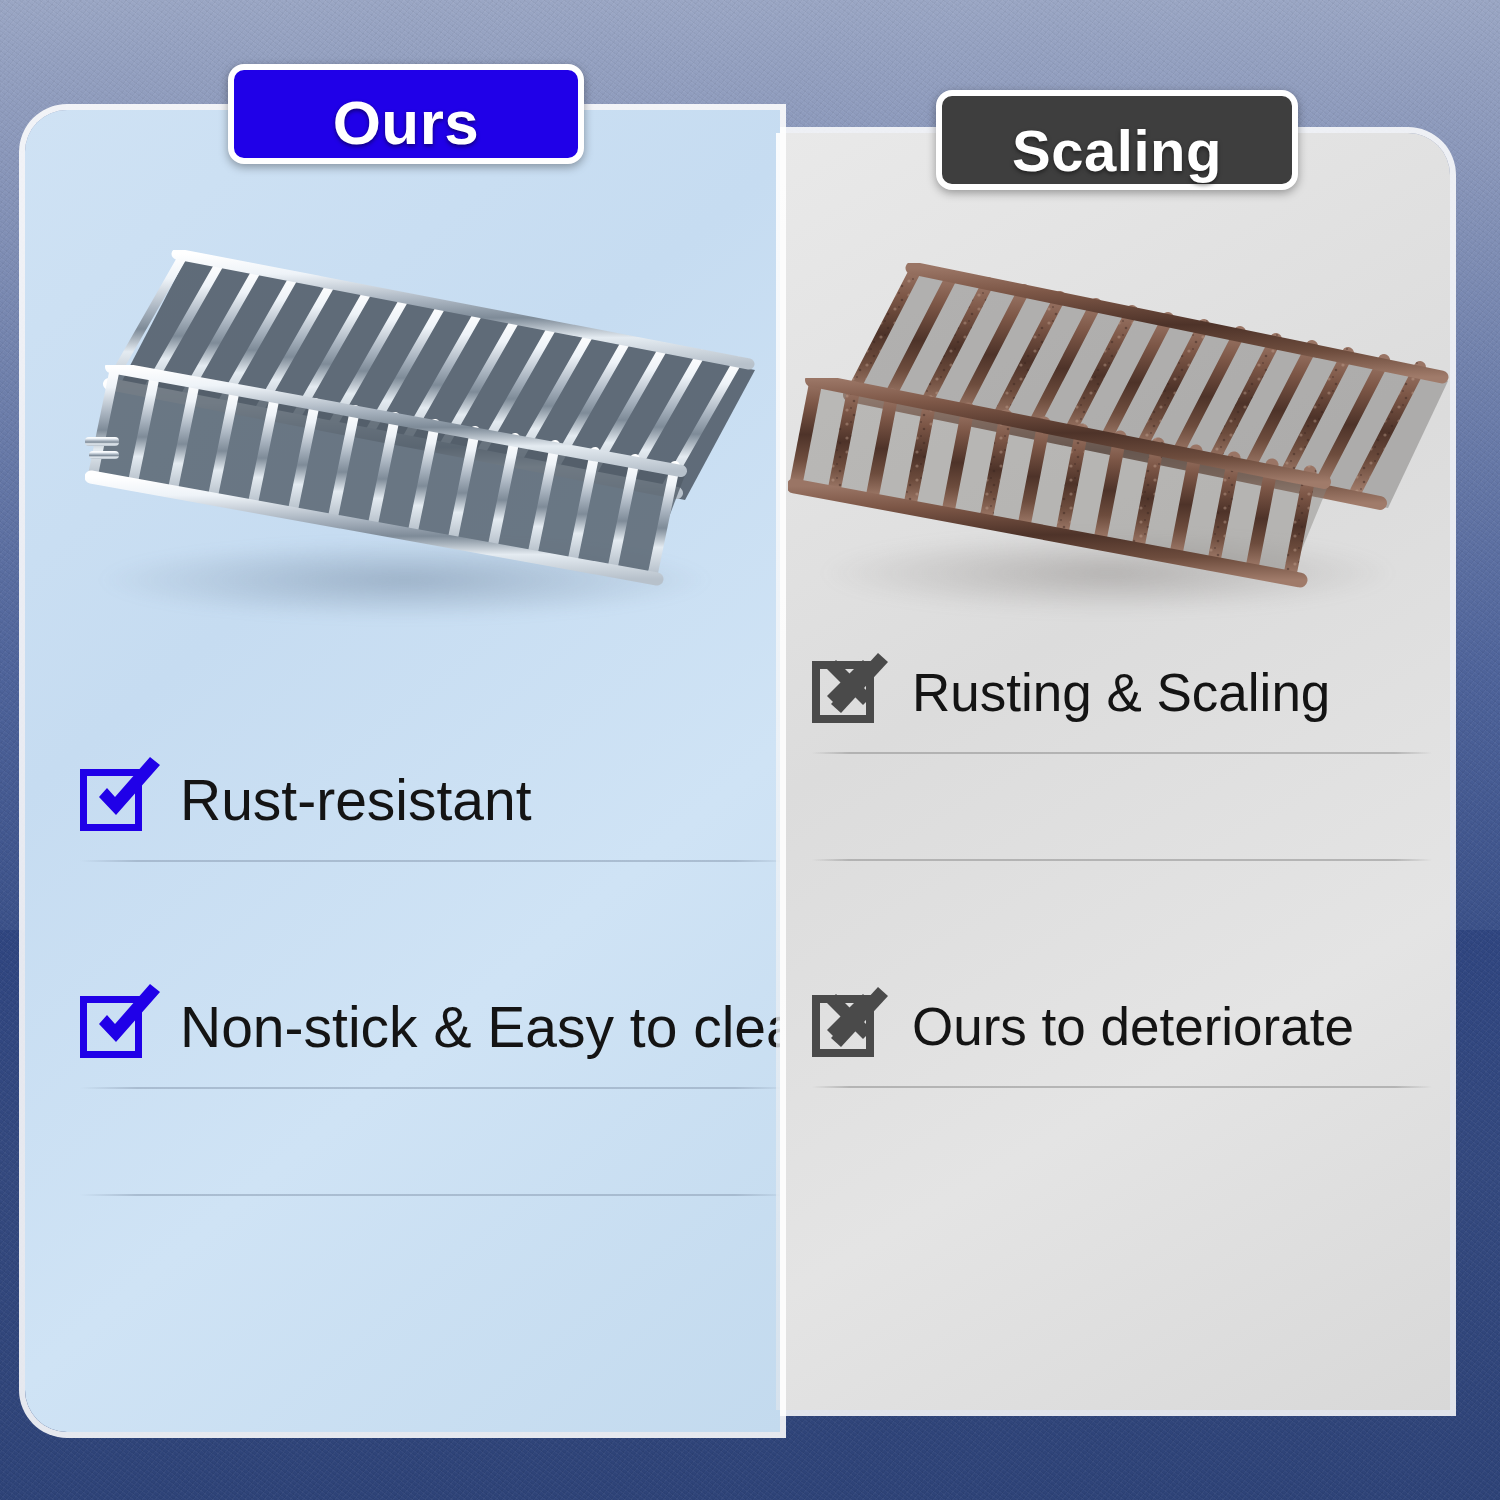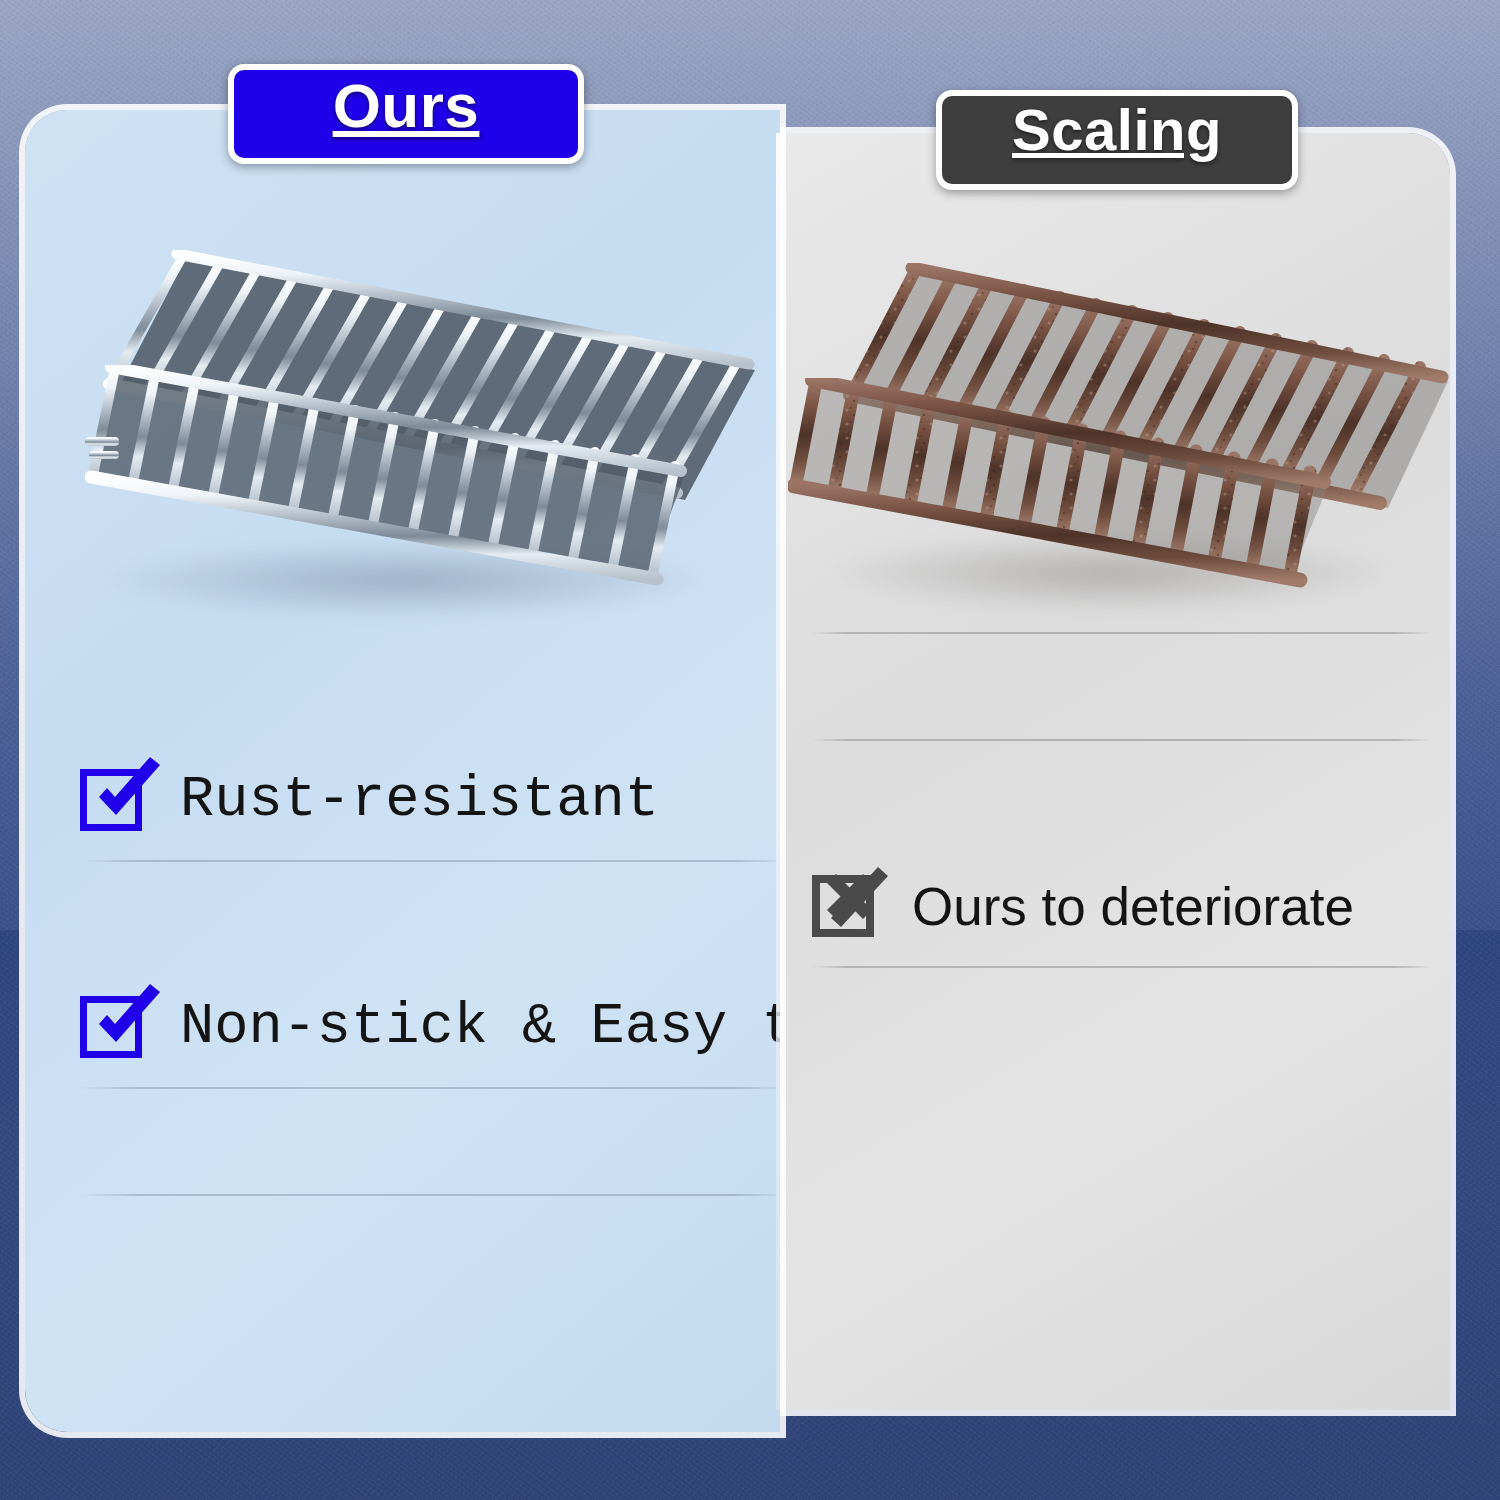--- a/index.html
+++ b/index.html
@@ -25,44 +25,42 @@
 
   
   .panel{position:absolute;overflow:hidden;}
 
   .panel-ours{
     left:25px;top:110px;width:755px;height:1322px;
     border-radius:42px 0 0 42px;
     background:linear-gradient(140deg,#cfe2f4 0%,#c6dcf1 35%,#cfe3f5 65%,#c3daee 100%);
     box-shadow:0 0 0 6px rgba(255,255,255,.88);
     z-index:3;
-    font-family:Liberation Mono, monospace;
   }
   .panel-others{
     left:778px;top:133px;width:672px;height:1277px;
     border-radius:0 42px 0 0;
     background:linear-gradient(150deg,#e9e9e9 0%,#dcdcdc 40%,#e4e4e4 70%,#d8d8d8 100%);
     box-shadow:0 0 0 6px rgba(255,255,255,.85);
     z-index:2;
   }
   .panel-seam{
     position:absolute;left:776px;top:133px;width:4px;height:1277px;
     background:linear-gradient(180deg,rgba(255,255,255,.9),rgba(220,228,236,.75));
     z-index:4;
   }
 
   
   .badge{
     position:absolute;z-index:10;
-    display:flex;align-items:flex-start;justify-content:center;
+    display:flex;align-items:flex-end;justify-content:center;
     border:6px solid #ffffff;border-radius:16px;
     box-shadow:0 3px 10px rgba(0,0,0,.35);
     color:#fff;font-weight:bold;letter-spacing:.5px;
     text-shadow:0 2px 4px rgba(0,0,0,.5);
-    text-decoration:underline;
   }
   .badge-ours{
     left:228px;top:64px;width:344px;height:88px;
     background:#2000e8;font-size:62px;
   }
   .badge-others{
     left:936px;top:90px;width:350px;height:88px;
     background:#3e3e3e;font-size:58px;
   }
 
@@ -311,20 +309,31 @@
             <line x1="522" y1="94" x2="502" y2="197"></line>
           </g>
           <line x1="24" y1="2" x2="536" y2="104" stroke="url(#rg1)" stroke-width="14" stroke-linecap="round"></line>
           <line x1="6" y1="108" x2="512" y2="202" stroke="url(#rg1)" stroke-width="15" stroke-linecap="round"></line>
         </svg>
       </div>
     </div>
 
     <div class="features feat-others" style="left:34px;top:499px;width:620px;">
 
+      <div class="row">
+        <span class="icon crs">
+          <span class="box"></span>
+          <svg class="xm" viewBox="0 0 76 76">
+            <path d="M64 2 L74 11 L27 62 L17 53 Z" fill="#4a4a4a"></path>
+            <path d="M13 18 L22 9 L58 45 L49 54 Z" fill="#4a4a4a"></path>
+            <path d="M22 54 L13 45 L49 9 L58 18 Z" fill="#4a4a4a"></path>
+          </svg>
+        </span>
+        <span class="label">Rusting &amp; Scaling</span>
+      </div>
       <div class="divider"></div>
       <div class="spacer-a"></div>
 
       <div class="divider"></div>
       <div class="spacer-b"></div>
 
       <div class="row">
         <span class="icon crs">
           <span class="box"></span>
           <svg class="xm" viewBox="0 0 76 76">

